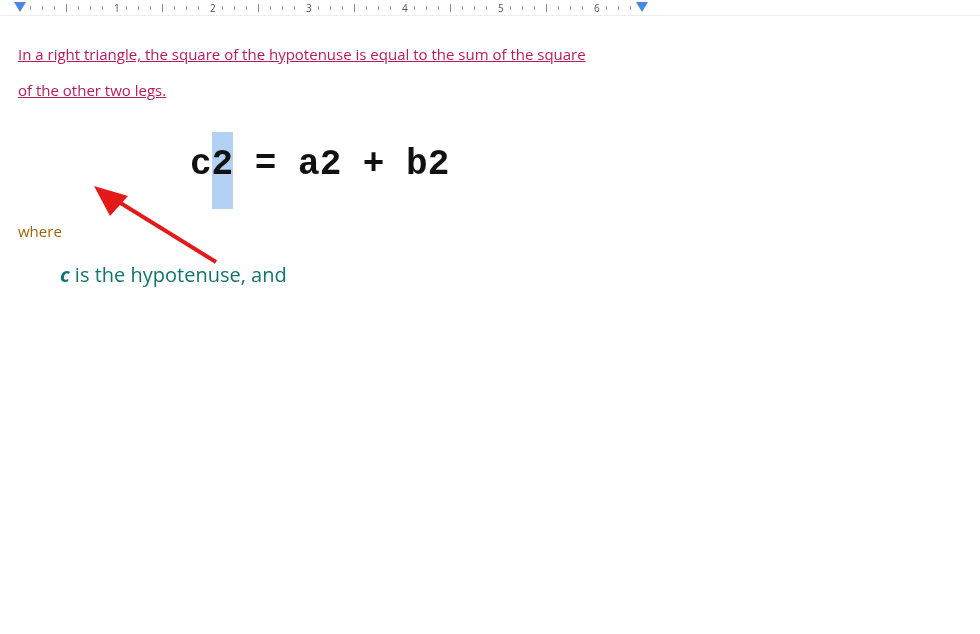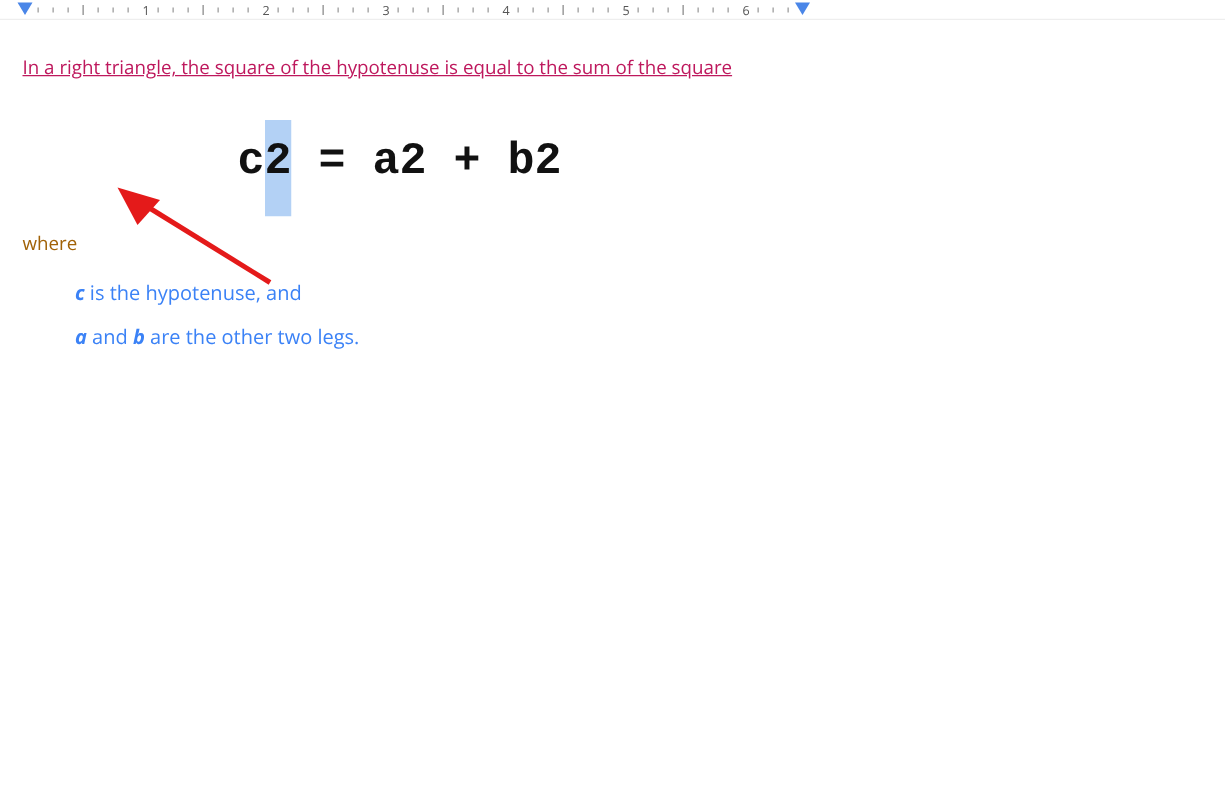--- a/index.html
+++ b/index.html
@@ -117,22 +117,22 @@
     .where {
       font-size: 15px;
       color: #a16207;
       margin-top: 28px;
       margin-bottom: 12px;
     }
     .def-list {
       padding-left: 42px;
     }
     .def-item {
-      font-size: 16px;
-      color: #3b82f6;
+      font-size: 20px;
+      color: #0f766e;
       line-height: 2.2;
     }
     .bi {
       font-weight: 700;
       font-style: italic;
     }
     .arrow-annotation {
       position: absolute;
       pointer-events: none;
     }
@@ -209,34 +209,32 @@
       <div class="ruler-minor" style="left:600px"></div>
       <div class="ruler-minor" style="left:612px"></div>
   </div>
   <div class="right-margin-marker"></div>
 </div>
 
 <div class="page">
 
   <p class="para spaced">
     <span>In a right triangle, the square of the hypotenuse is equal to the sum of the square</span><br>
+    <span>of the other two legs.</span>
   </p>
 
 
   <div class="formula-wrap">
     <span class="formula"><span>c</span><span class="highlight">2</span><span> = a2 + b2</span></span>
     <svg class="arrow-annotation" style="left:70px;top:36px" width="140" height="90" viewBox="0 0 140 90">
       <line x1="18" y1="14" x2="128" y2="82" stroke="#e41a1a" stroke-width="4"></line>
       <polygon points="6,6 40,16 22,36" fill="#e41a1a"></polygon>
     </svg>
   </div>
 
   <p class="where">where</p>
 
   <div class="def-list">
     <div class="def-item">
       <span class="bi">c</span><span> is the hypotenuse, and</span>
     </div>
-    <div class="def-item">
-      <span class="bi">a</span><span> and </span><span class="bi">b</span><span> are the other two legs.</span>
-    </div>
   </div>
 </div>
 
 </body></html>

